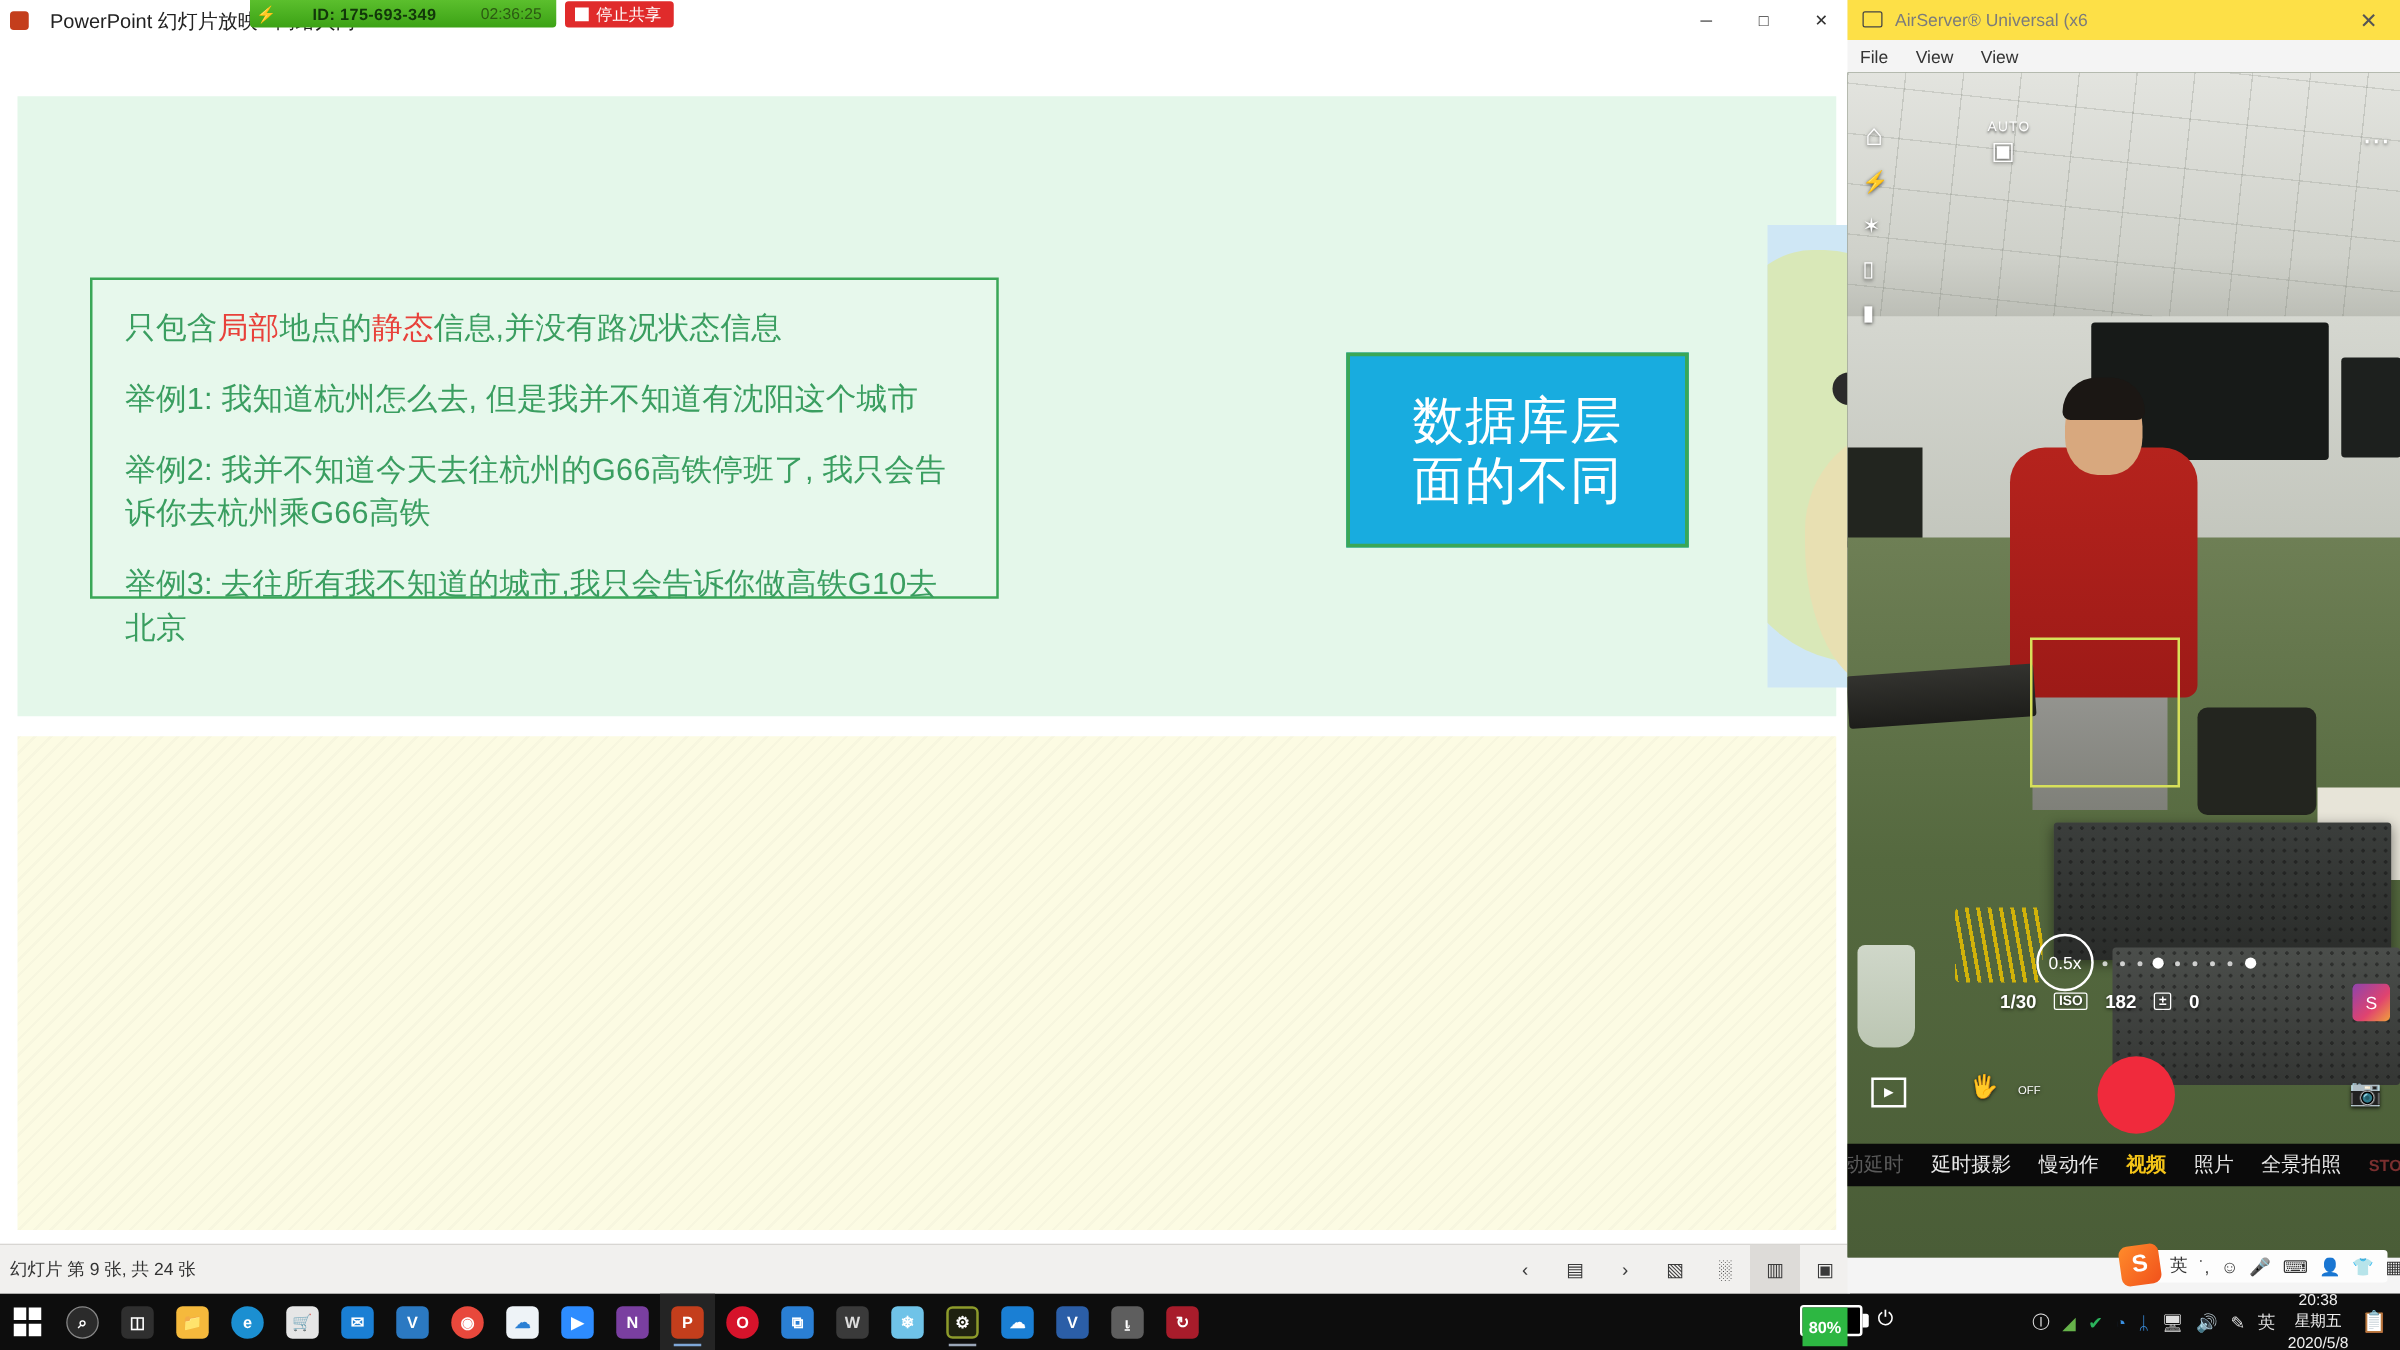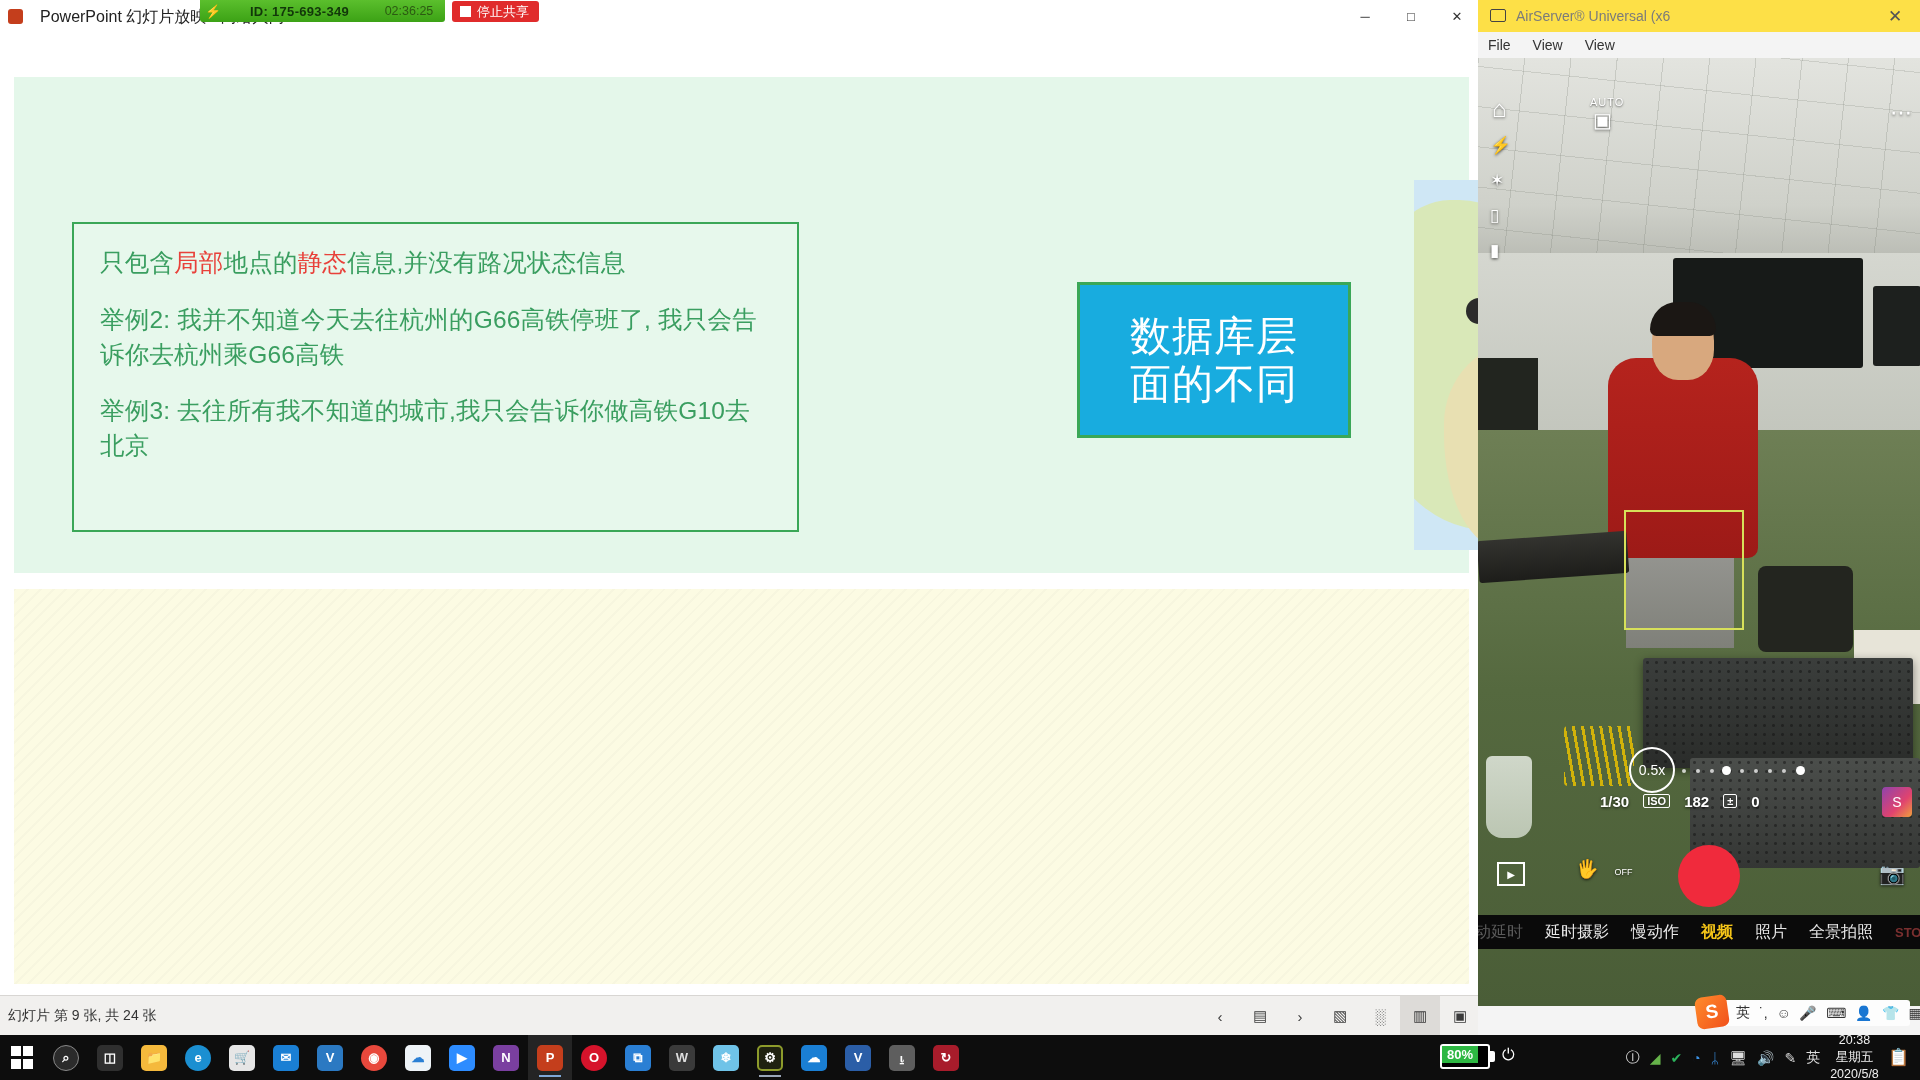--- a/index.html
+++ b/index.html
@@ -28,21 +28,21 @@
      background: #e02b2b; border-radius: 3px; display: flex; align-items: center; gap: 6px; }
   .stop-sq { width: 11px; height: 11px; background: #fff; }
   .stop-share span { color: #fff; font-size: 13px; }
 
   
   .slide { position: absolute; left: 0; top: 32px; width: 1480px; height: 963px; background: #fff; overflow: hidden; }
   .panel-green { position: absolute; left: 14px; top: 45px; width: 1455px; height: 496px; background: #e4f7ea; }
   .panel-yellow { position: absolute; left: 14px; top: 557px; width: 1455px; height: 395px; background: #fcfbe3;
     background-image: repeating-linear-gradient(135deg, rgba(0,0,0,0.018) 0 2px, rgba(0,0,0,0) 2px 9px); }
 
-  .green-textbox { position: absolute; left: 58px; top: 145px; width: 727px; height: 310px;
+  .green-textbox { position: absolute; left: 58px; top: 145px; width: 727px; height: 257px;
      border: 2px solid #3aa757; background: rgba(255,255,255,0.12); padding: 22px 26px; }
   .green-textbox p { color: #3a9e60; font-size: 24.5px; line-height: 1.42; margin-bottom: 22px; letter-spacing: .2px; }
   .green-textbox p:last-child { margin-bottom: 0; }
   .hl-red { color: #e8413a; }
 
   .cyan-box-1 { position: absolute; left: 1063px; top: 205px; width: 274px; height: 156px;
      background: #18acdf; border: 3px solid #3aa757; display: flex; flex-direction: column;
      align-items: center; justify-content: center; }
   .cyan-box-1 div { color: #fff; font-size: 41px; line-height: 1.18; letter-spacing: 1px; }
 
@@ -168,21 +168,21 @@
   .tb-sq { width: 26px; height: 26px; border-radius: 5px; display: flex; align-items: center; justify-content: center;
      color: #fff; font-size: 13px; font-weight: bold; }
   .tb-underline { position: absolute; bottom: 3px; left: 11px; width: 22px; height: 2px; background: #7fa8d8; }
   .start-ico { display: grid; grid-template-columns: 10px 10px; grid-template-rows: 10px 10px; gap: 2.5px; }
   .start-ico i { background: #fff; display: block; }
   .tb-right { position: absolute; right: 0; top: 0; height: 45px; display: flex; align-items: center; gap: 10px; padding-right: 10px; }
   .tray-ico { color: #dedede; font-size: 14px; }
   .clock { color: #f0f0f0; font-size: 12.5px; line-height: 1.35; text-align: center; }
   .battery { position: absolute; left: 1440px; top: 1044px; width: 58px; height: 25px; }
   .bat-body { position: absolute; left: 0; top: 0; width: 50px; height: 25px; border: 2px solid #fff; border-radius: 3px; background: #000; }
-  .bat-fill { position: absolute; left: 2px; top: 2px; width: 36px; height: 17px; background: #2db742;
+  .bat-fill { position: absolute; left: 2px; top: 2px; width: 36px; height: 31px; background: #2db742;
      color: #fff; font-size: 13px; font-weight: bold; display: flex; align-items: center; justify-content: center; }
   .bat-tip { position: absolute; left: 50px; top: 7px; width: 5px; height: 11px; background: #fff; border-radius: 0 2px 2px 0; }
   .plug { position: absolute; left: 1502px; top: 1046px; color: #fff; font-size: 16px; }
 </style>
 </head>
 <body>
 
 <div id="root">
 
   <div class="ppt-window">
@@ -208,20 +208,21 @@
       </div>
     </div>
 
     <div class="slide">
 
       <div class="panel-green">
         <div class="green-textbox">
           <p>
             <span>只包含</span><span class="hl-red">局部</span><span>地点的</span><span class="hl-red">静态</span><span>信息,并没有路况状态信息</span>
           </p>
+          <p>举例1: 我知道杭州怎么去, 但是我并不知道有沈阳这个城市</p>
           <p>举例2: 我并不知道今天去往杭州的G66高铁停班了, 我只会告诉你去杭州乘G66高铁</p>
           <p>举例3: 去往所有我不知道的城市,我只会告诉你做高铁G10去北京</p>
         </div>
 
         <div class="cyan-box-1">
           <div>数据库层</div>
           <div>面的不同</div>
         </div>
 
         <div class="map-img">

